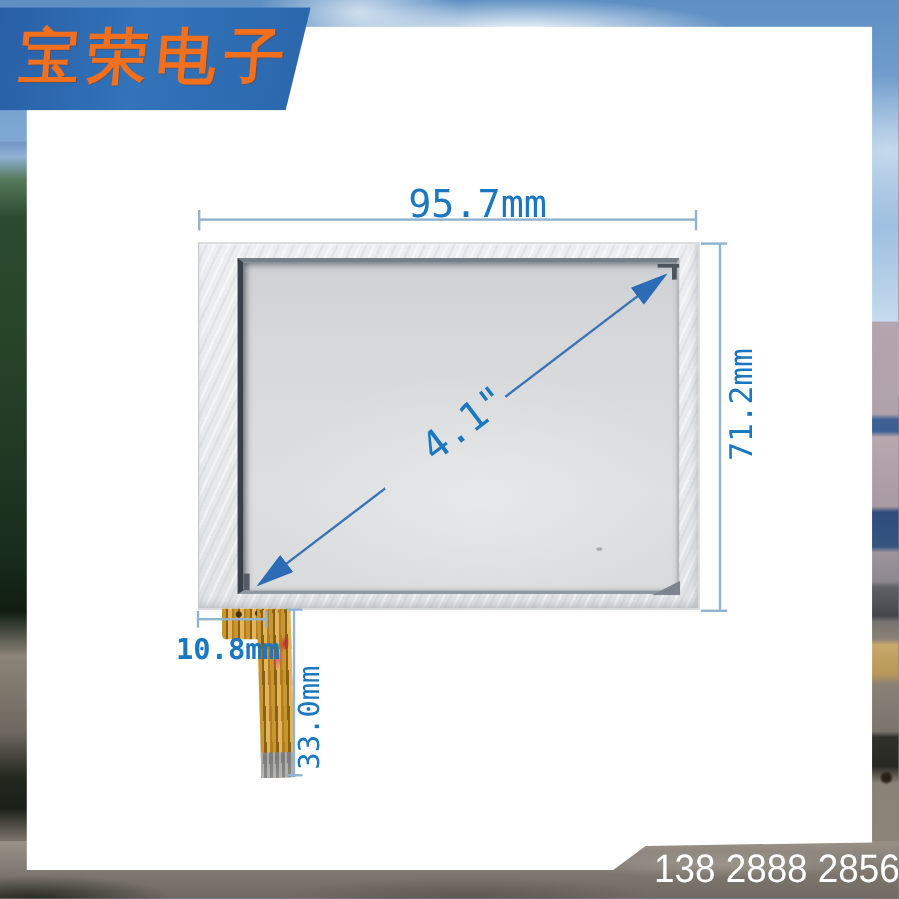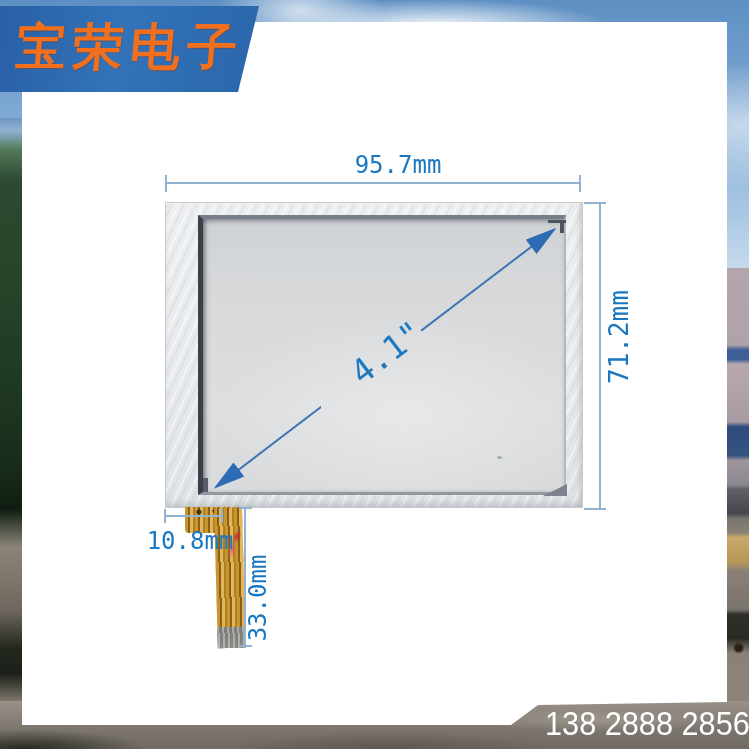--- a/index.html
+++ b/index.html
@@ -143,32 +143,32 @@
 
   
   .dim-line{background:#8fb3d0;}
   .dim-text{
     font-family:"DejaVu Sans Mono","Liberation Mono",monospace;
     color:#1b78c0;text-align:center;white-space:nowrap;
   }
   .dw-line{left:166px;top:182px;width:414px;height:2px;}
   .dw-tick-l{left:165px;top:175px;width:2px;height:17px;}
   .dw-tick-r{left:579px;top:175px;width:2px;height:17px;}
-  .dw-text{left:328px;top:151px;width:140px;font-size:24px;}
+  .dw-text{left:328px;top:151px;width:140px;font-size:32px;}
 
   .dh-line{left:599px;top:203px;width:2px;height:306px;}
   .dh-tick-t{left:584px;top:202px;width:22px;height:2px;}
   .dh-tick-b{left:584px;top:508px;width:22px;height:2px;}
   .dh-text{left:574px;top:326px;width:90px;height:26px;line-height:26px;font-size:26px;
     transform:rotate(-90deg);}
 
   .do-line{left:165px;top:515px;width:58px;height:2px;}
   .do-tick-l{left:164px;top:509px;width:2px;height:14px;}
   .do-tick-r{left:221px;top:509px;width:2px;height:14px;}
-  .do-text{left:138px;top:527px;width:104px;font-size:24px;}
+  .do-text{left:138px;top:527px;width:104px;font-size:24px;font-weight:bold;}
 
   .dl-line{left:244px;top:508px;width:2px;height:139px;}
   .dl-tick-t{left:239px;top:507px;width:13px;height:2px;}
   .dl-tick-b{left:239px;top:645px;width:13px;height:2px;}
   .dl-text{left:213px;top:585px;width:90px;height:26px;line-height:26px;font-size:24px;
     transform:rotate(-90deg);}
 
   .diag{
     left:216px;top:486px;width:425px;height:2px;
     transform:rotate(-37.3deg);transform-origin:0 50%;

